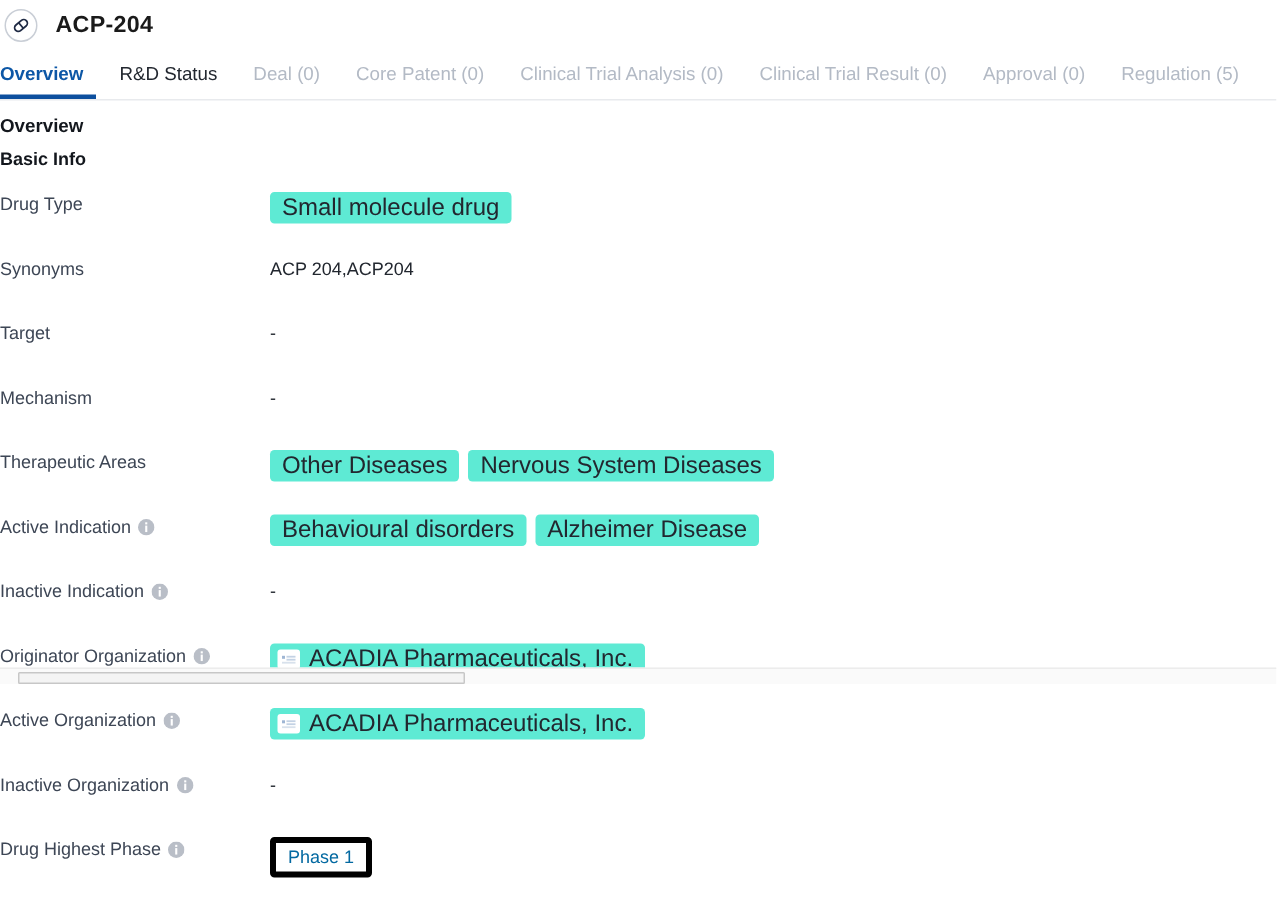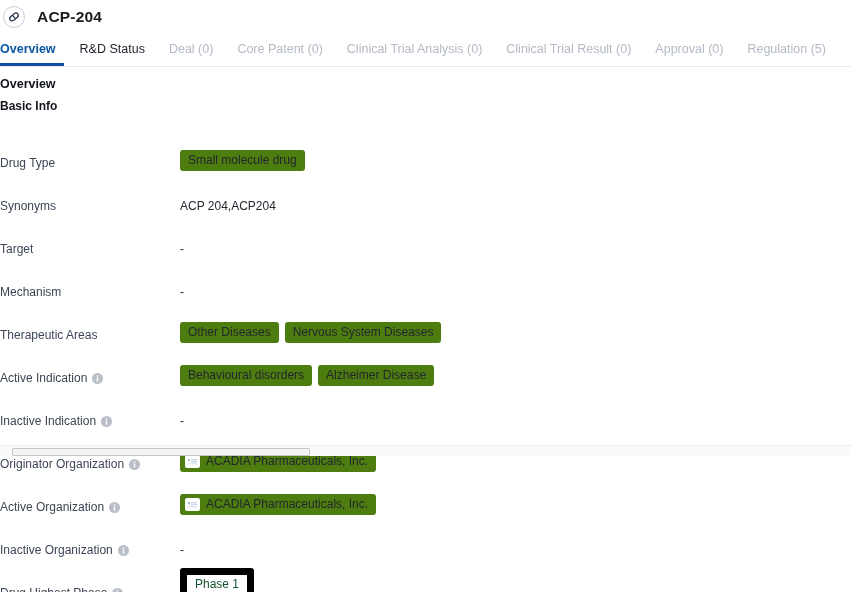--- a/index.html
+++ b/index.html
@@ -106,21 +106,21 @@
     font-weight: bold;
     color: #13171d;
     margin-top: 6px;
     line-height: 16px;
   }
 
   .fields { margin-top: 14px; }
 
   .field-row {
     display: flex;
-    align-items: flex-end;
+    align-items: flex-start;
     height: 43px;
   }
   .field-label {
     width: 180px;
     flex: 0 0 180px;
     font-size: 12px;
     color: #3d4655;
     line-height: 16px;
     display: flex;
     align-items: center;
@@ -142,24 +142,24 @@
     display: flex;
     align-items: flex-start;
     flex-wrap: wrap;
     gap: 6px;
     padding-top: 0px;
   }
 
   .tag {
     display: inline-flex;
     align-items: center;
-    background: #4d7c0f;
+    background: #5eead4;
     border-radius: 3px;
     padding: 3px 8px;
-    font-size: 12px;
+    font-size: 16px;
     color: #22272f;
     line-height: 15px;
     white-space: nowrap;
     cursor: pointer;
   }
   .tag.org { padding-left: 5px; }
   .org-logo {
     width: 15px; height: 13px;
     flex: 0 0 15px;
     margin-right: 6px;
@@ -167,25 +167,25 @@
     border-radius: 2px;
     display: inline-flex;
     align-items: center;
     justify-content: center;
   }
   .org-logo svg { display: block; }
 
   .badge-phase {
     display: inline-flex;
     align-items: center;
-    border: 7px solid #000000;
+    border: 4px solid #000000;
     border-radius: 3px;
     padding: 2px 8px;
     font-size: 12px;
-    color: #14532d;
+    color: #0369a1;
     line-height: 15px;
     background: #ffffff;
     white-space: nowrap;
     cursor: pointer;
   }
   .dash { color: #22272f; font-size: 12px; }
 
   
   .hscroll-track {
     position: absolute;

